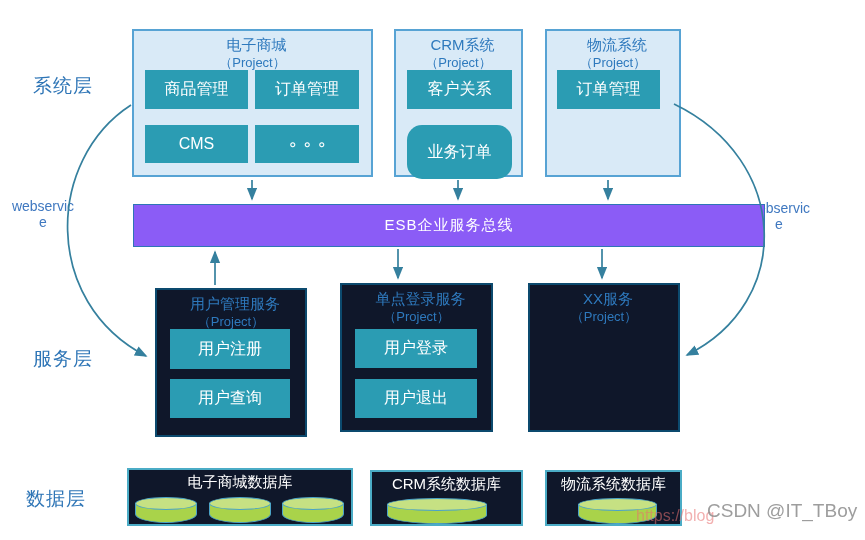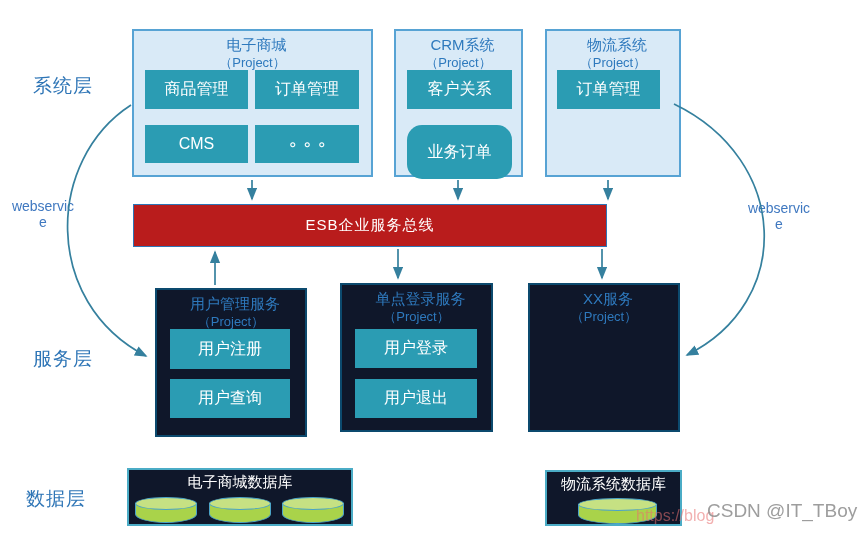--- a/index.html
+++ b/index.html
@@ -9,21 +9,21 @@
   }
   
   .layer-label{position:absolute;color:#2e75b6;font-size:19px;letter-spacing:1px;white-space:nowrap;}
   .ws-label{position:absolute;width:74px;color:#3f78c0;font-size:14px;line-height:16px;text-align:center;}
   
   .sysbox{position:absolute;background:#d9eaf7;border:2px solid #57a3d4;box-sizing:border-box;}
   .boxtitle{position:absolute;left:0;right:0;top:5px;text-align:center;color:#2e79bd;font-size:15px;line-height:18px;white-space:nowrap;padding-left:8px;}
   .boxsub{position:absolute;left:0;right:0;top:23px;text-align:center;color:#2e79bd;font-size:13px;line-height:17px;white-space:nowrap;}
   .tealbtn{position:absolute;background:#2b9cb3;color:#ffffff;font-size:16px;display:flex;align-items:center;justify-content:center;white-space:nowrap;box-sizing:border-box;}
   
-  .esbbar{position:absolute;left:133px;top:204px;width:474px;height:43px;background:#b91c1c;border:1px solid #2e75b6;box-sizing:border-box;display:flex;align-items:center;justify-content:center;color:#ffffff;font-size:15px;letter-spacing:1px;}
+  .esbbar{position:absolute;left:133px;top:204px;width:632px;height:43px;background:#8b5cf6;border:1px solid #2e75b6;box-sizing:border-box;display:flex;align-items:center;justify-content:center;color:#ffffff;font-size:15px;letter-spacing:1px;}
   
   .svcbox{position:absolute;background:#0f172a;border:2px solid #0c4a6e;box-sizing:border-box;text-decoration:underline;}
   
   .dbbox{position:absolute;background:#0f172a;border:2px solid #4bacc6;box-sizing:border-box;}
   .dbtitle{position:absolute;left:0;right:0;top:3px;text-align:center;color:#ffffff;font-size:15px;white-space:nowrap;}
   .cyl{position:absolute;}
   .cyl .cyl-body{position:absolute;left:0;right:0;top:6px;bottom:0;background:#a9d34a;border:1px solid #4aa3c8;border-radius:0 0 50% 50%/0 0 9px 9px;box-sizing:border-box;}
   .cyl .cyl-top{position:absolute;left:0;right:0;top:0;height:13px;background:#c6e183;border:1px solid #4aa3c8;border-radius:50%;box-sizing:border-box;z-index:2;}
   
   #connectors{position:absolute;left:0;top:0;z-index:5;pointer-events:none;}
@@ -102,20 +102,27 @@
     <div class="cyl" style="left:80px;top:27px;width:62px;height:26px;">
       <div class="cyl-body"></div>
         <div class="cyl-top"></div>
     </div>
     <div class="cyl" style="left:153px;top:27px;width:62px;height:26px;">
       <div class="cyl-body"></div>
         <div class="cyl-top"></div>
     </div>
   </div>
 
+  <div class="dbbox" style="left:370px;top:470px;width:153px;height:56px;">
+    <div class="dbtitle">CRM系统数据库</div>
+    <div class="cyl" style="left:15px;top:26px;width:100px;height:26px;">
+      <div class="cyl-body"></div>
+        <div class="cyl-top"></div>
+    </div>
+  </div>
 
   <div class="dbbox" style="left:545px;top:470px;width:137px;height:56px;">
     <div class="dbtitle">物流系统数据库</div>
     <div class="cyl" style="left:31px;top:26px;width:79px;height:26px;">
       <div class="cyl-body"></div>
         <div class="cyl-top"></div>
     </div>
   </div>
 
   <svg id="connectors" width="865" height="540">

